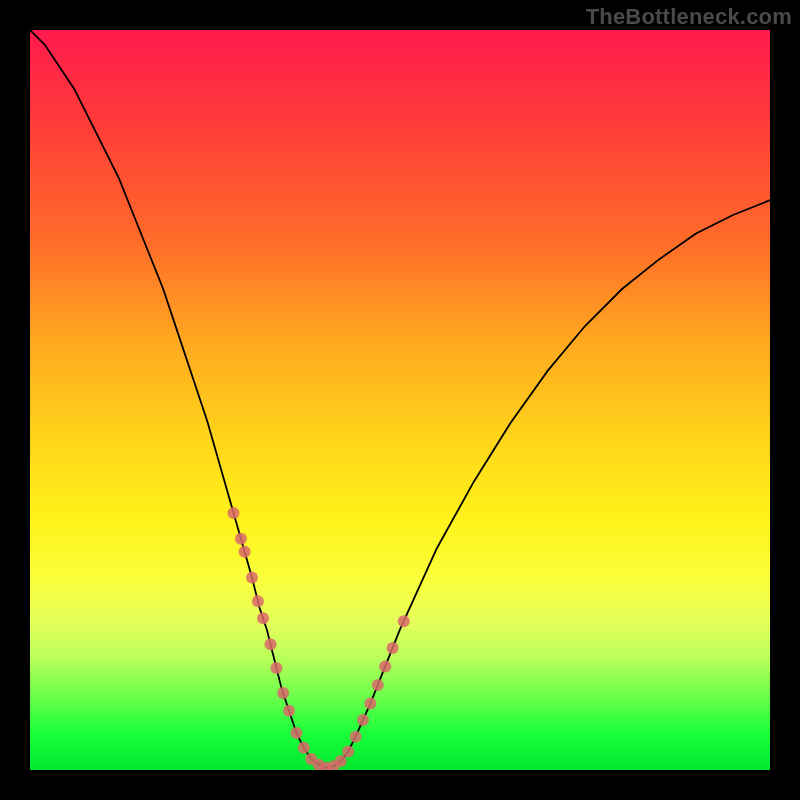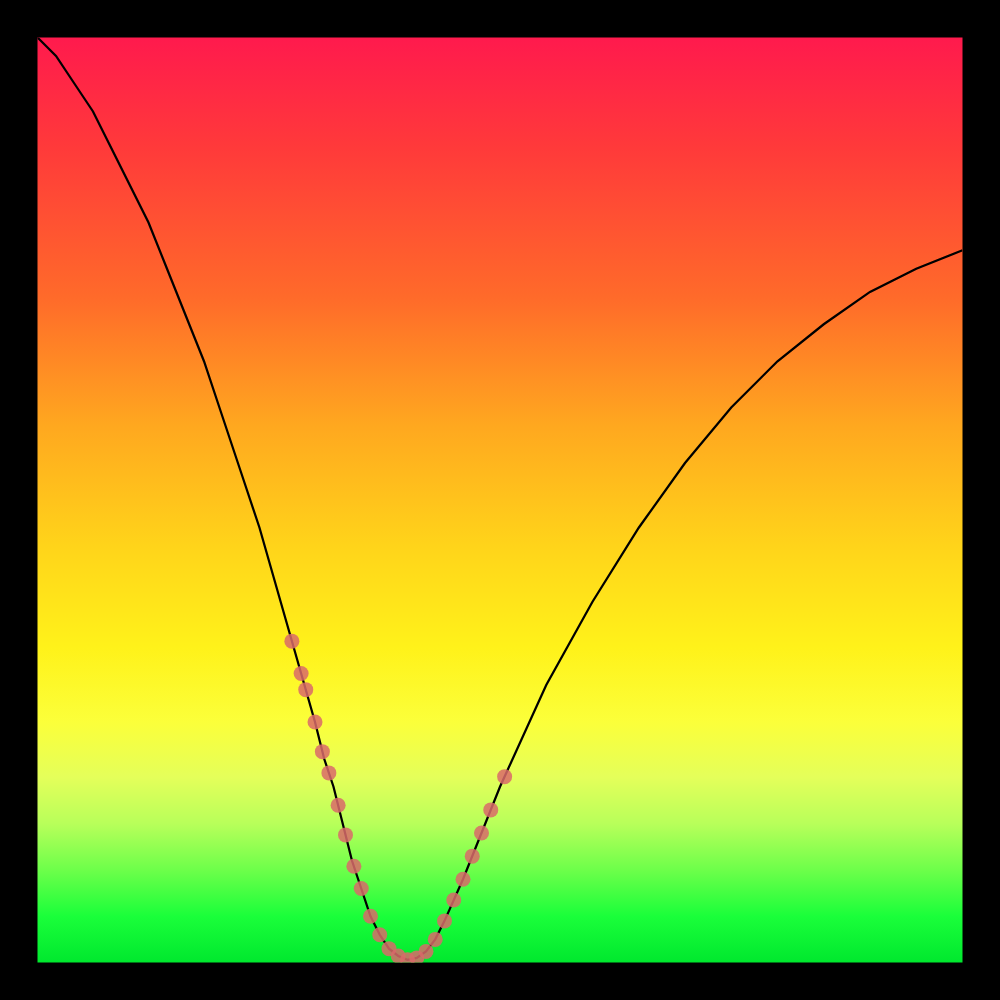--- a/index.html
+++ b/index.html
@@ -89,13 +89,14 @@
           <circle cx="325.6" cy="706.7" r="6" fill="#d96a6a" fill-opacity="0.85"></circle>
           <circle cx="333.0" cy="690.0" r="6" fill="#d96a6a" fill-opacity="0.85"></circle>
           <circle cx="340.4" cy="673.4" r="6" fill="#d96a6a" fill-opacity="0.85"></circle>
           <circle cx="347.8" cy="654.9" r="6" fill="#d96a6a" fill-opacity="0.85"></circle>
           <circle cx="355.2" cy="636.4" r="6" fill="#d96a6a" fill-opacity="0.85"></circle>
           <circle cx="362.6" cy="617.9" r="6" fill="#d96a6a" fill-opacity="0.85"></circle>
           <circle cx="373.7" cy="591.3" r="6" fill="#d96a6a" fill-opacity="0.85"></circle>
         </g>
     </svg>
   </div>
+  <div class="watermark">TheBottleneck.com</div>
 </div>
 
 </body></html>

